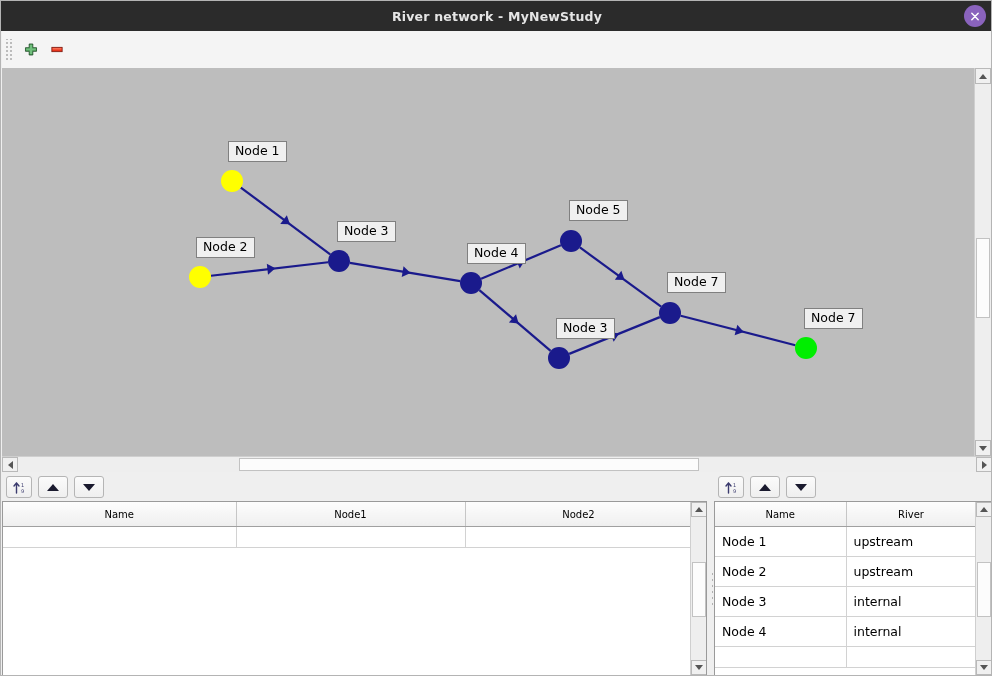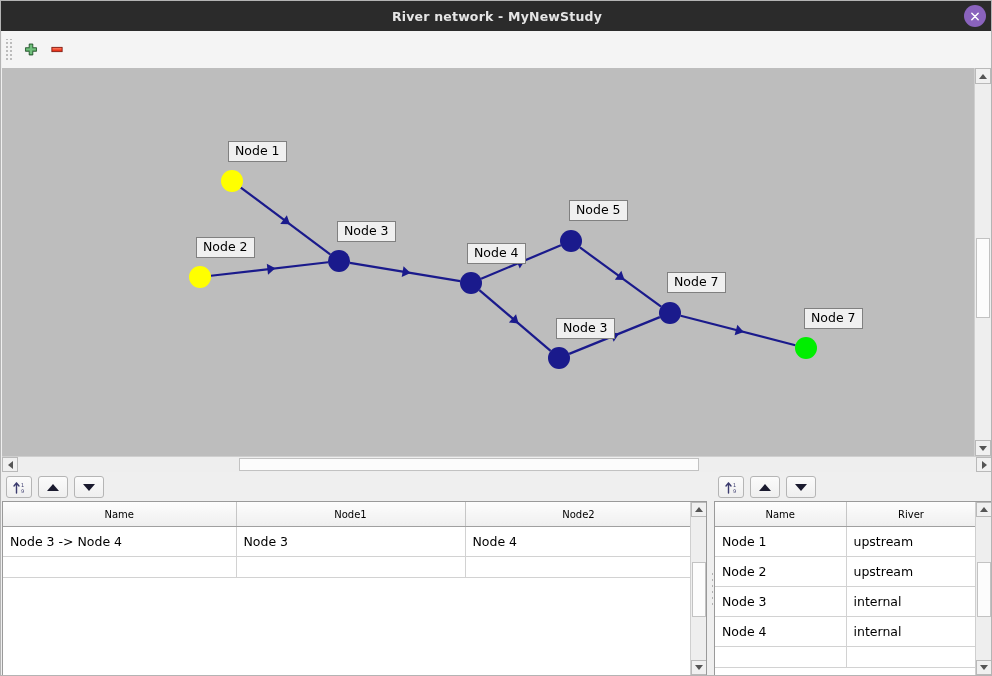--- a/index.html
+++ b/index.html
@@ -368,25 +368,20 @@
                 <col style="width:227px">
               </colgroup>
             <thead>
                 <tr>
                   <th>Name</th>
                   <th>Node1</th>
                   <th>Node2</th>
                 </tr>
               </thead>
             <tbody>
-                <tr>
-                  <td>Node 3 -&gt; Node 4</td>
-                  <td>Node 3</td>
-                  <td>Node 4</td>
-                </tr>
                 <tr class="empty">
                   <td></td>
                   <td></td>
                   <td></td>
                 </tr>
               </tbody>
           </table>
         </div>
         <div class="tbl-vscroll">
           <div class="sb-btn up">

